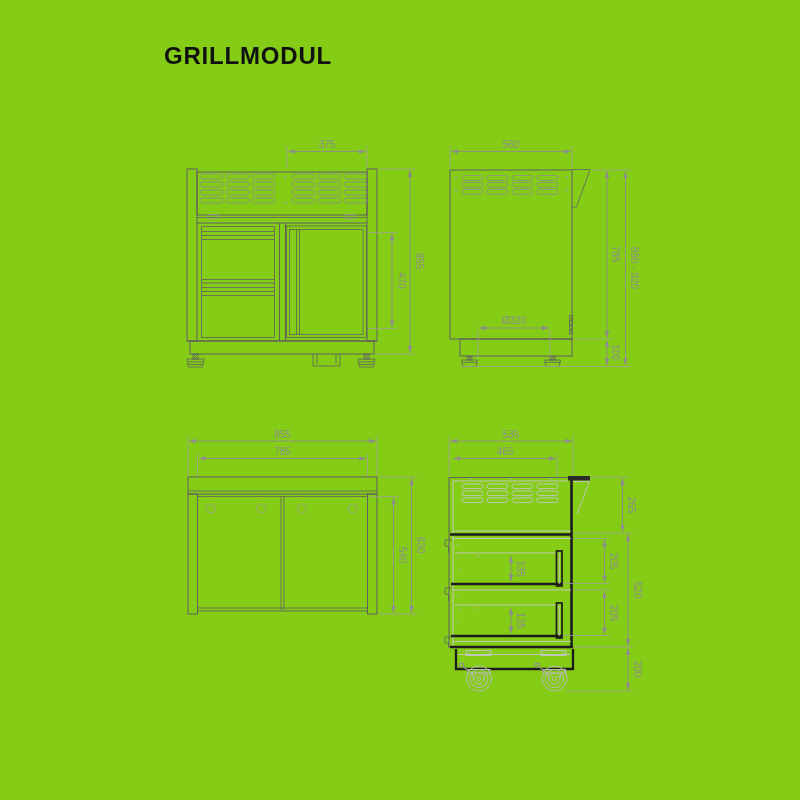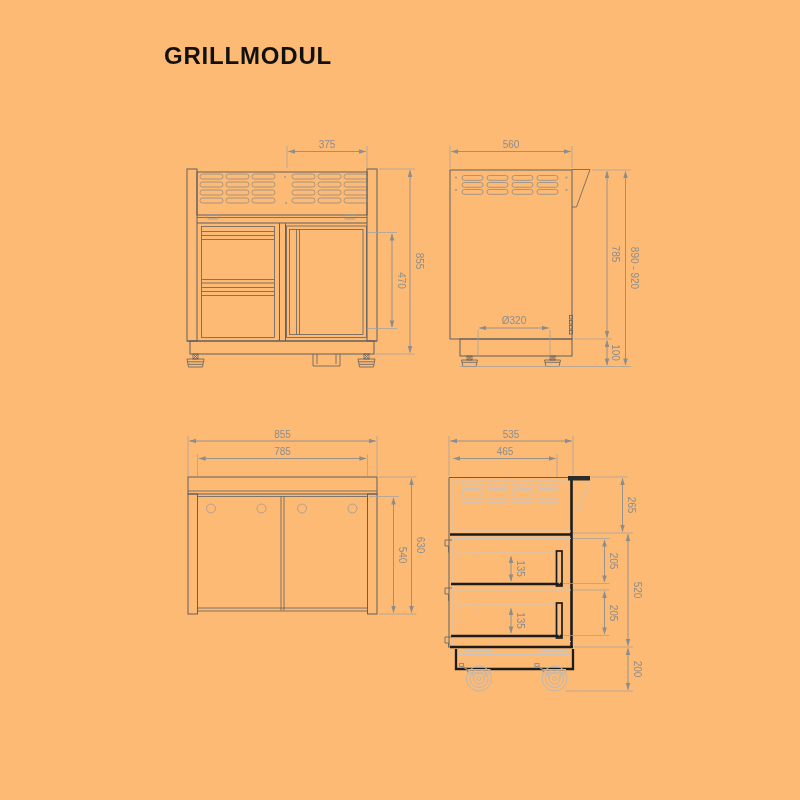--- a/index.html
+++ b/index.html
@@ -1,16 +1,16 @@
 <!DOCTYPE html>
 <html><head>
 <meta charset="utf-8">
 <style>
   html,body{margin:0;padding:0;background:#ffffff;}
-  .page{position:relative;width:800px;height:800px;background:#fdba74;overflow:hidden;
+  .page{position:relative;width:800px;height:800px;background:#84cc16;overflow:hidden;
         font-family:"Liberation Sans",sans-serif;}
   .title{position:absolute;left:164px;top:42px;font-size:24px;font-weight:700;
          letter-spacing:.8px;color:#111111;}
   svg{position:absolute;left:0;top:0;}
   svg text{font-family:"Liberation Sans",sans-serif;font-size:10px;fill:#8d8d8d;}
   .ln  {stroke:#616161;stroke-width:1;fill:none;}
   .lnt {stroke:#616161;stroke-width:.8;fill:none;}
   .lt  {stroke:#9b9b9b;stroke-width:.8;fill:none;}
   .xlt {stroke:#c6c6c6;stroke-width:.9;fill:none;}
   .thk {stroke:#1c1c1c;stroke-width:2.6;fill:none;}

